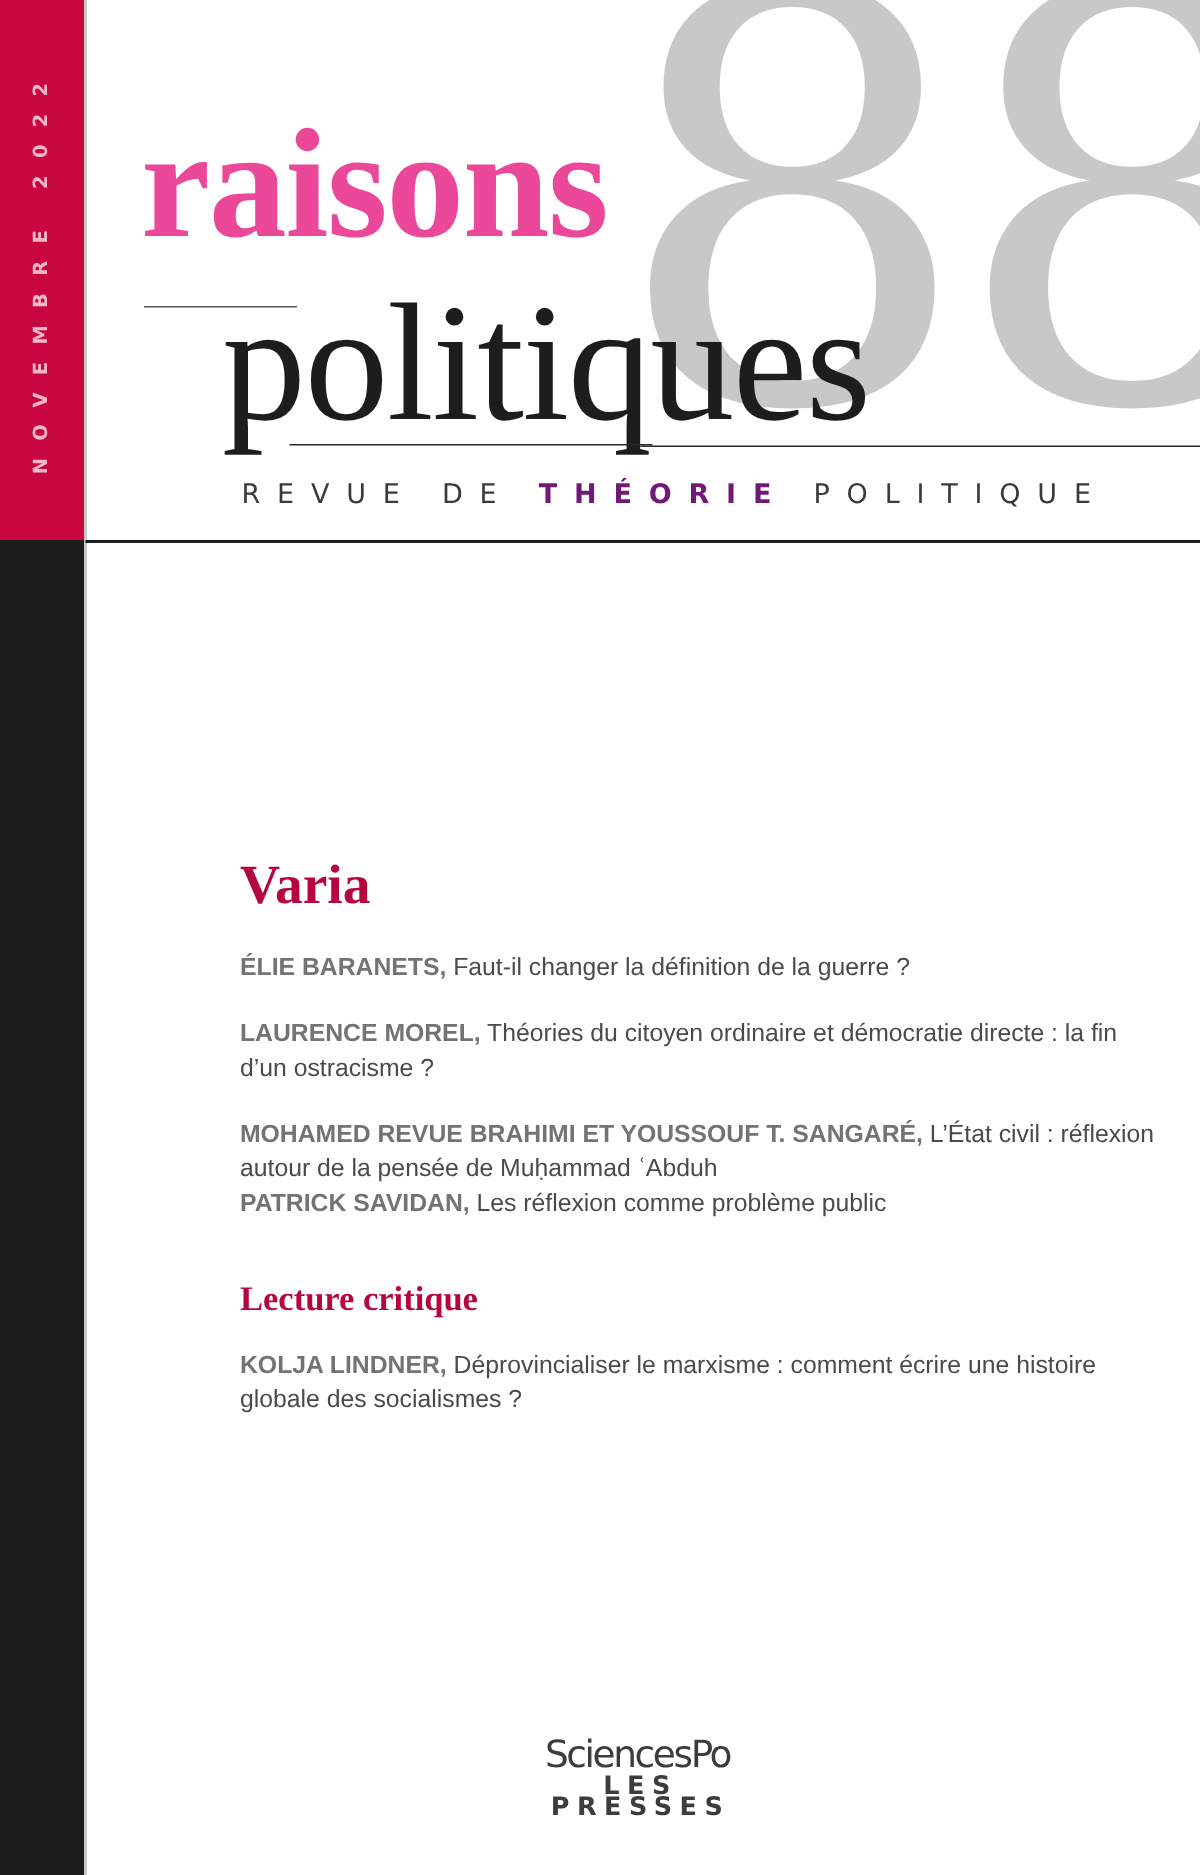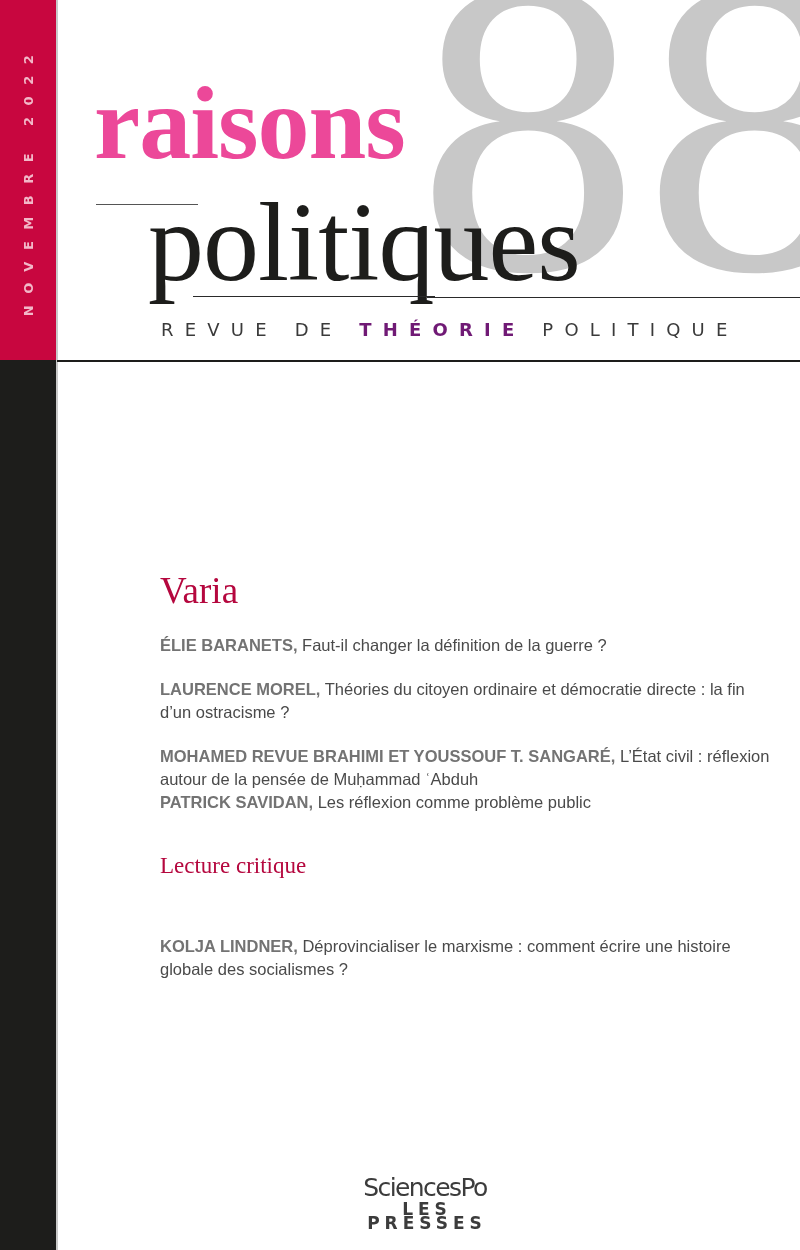--- a/index.html
+++ b/index.html
@@ -51,43 +51,43 @@
   .rule-mid2 { left: 427px; top: 297px; width: 373px; }
   .rule-bottom { left: 57px; top: 360px; width: 743px; height: 2px; background: #1d1d1b; }
   .subtitle {
     position: absolute; left: 161px; top: 319px; z-index: 3;
     font-family: "DejaVu Sans", sans-serif; font-size: 18px;
     letter-spacing: 11.2px; color: #3a3a3a; white-space: nowrap;
   }
   .subtitle .bold { font-weight: bold; color: #701a75; }
   .section-heading {
     position: absolute; left: 160px;
-    font-family: "Liberation Serif", serif; font-weight: normal;
+    font-family: "Liberation Serif", serif; font-weight: bold;
     color: #b5073e; line-height: 1;
   }
   .h-varia { top: 572px; font-size: 37px; }
   .h-lecture { top: 854px; font-size: 23px; }
   .entry {
     position: absolute; left: 160px; width: 620px;
     font-family: "Liberation Sans", sans-serif; font-size: 16.5px;
     line-height: 23px; color: #4a4a4a;
   }
   .entry .author { font-weight: bold; color: #737373; }
   .e1 { top: 634px; }
   .e2 { top: 678px; }
   .e3 { top: 745px; }
   .e4 { top: 791px; }
-  .e5 { top: 935px; }
+  .e5 { top: 899px; }
   .publisher {
     position: absolute; left: 355px; top: 1156px; width: 140px;
     text-align: center; color: #3c3c3c;
   }
   .publisher-name {
     font-family: "DejaVu Sans", sans-serif; font-size: 25px;
-    letter-spacing: -1.6px; line-height: 28px; font-weight: 500; margin-top: 18px;
+    letter-spacing: -1.6px; line-height: 28px; font-weight: 500;
   }
   .publisher-sub {
     font-family: "DejaVu Sans", sans-serif; font-size: 17px;
     letter-spacing: 5px; line-height: 14px; font-weight: bold; margin-left: 4px;
   }
 </style>
 </head>
 <body>
 
 <div class="spine-red"></div>

